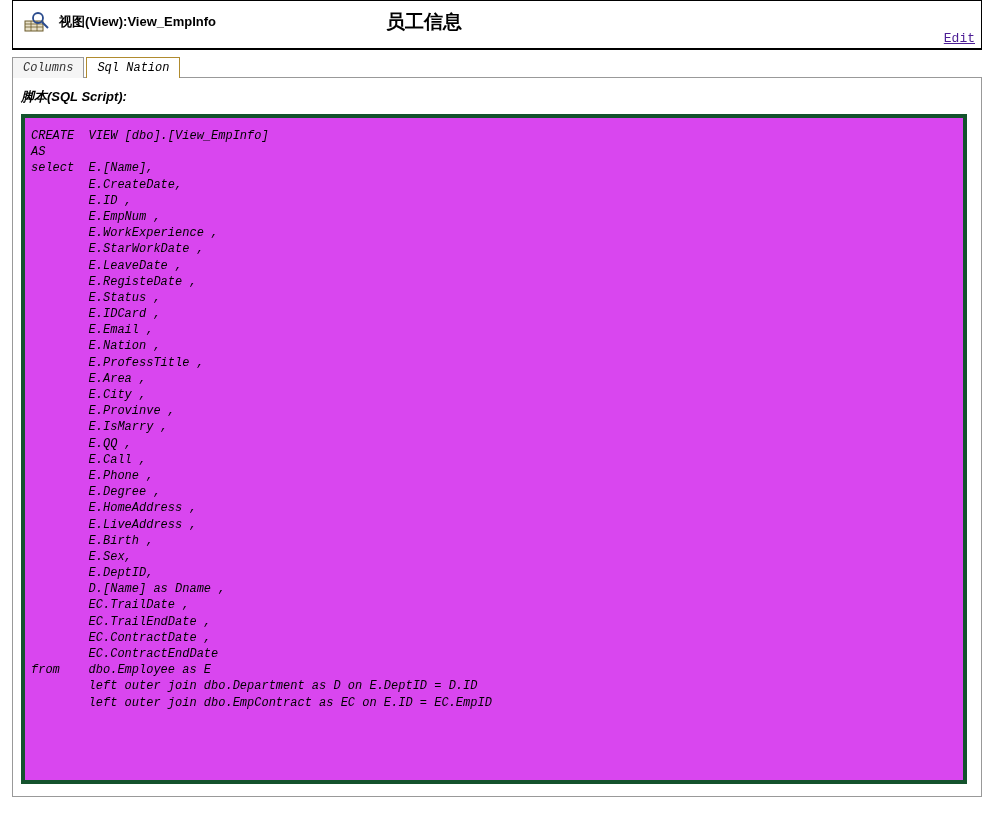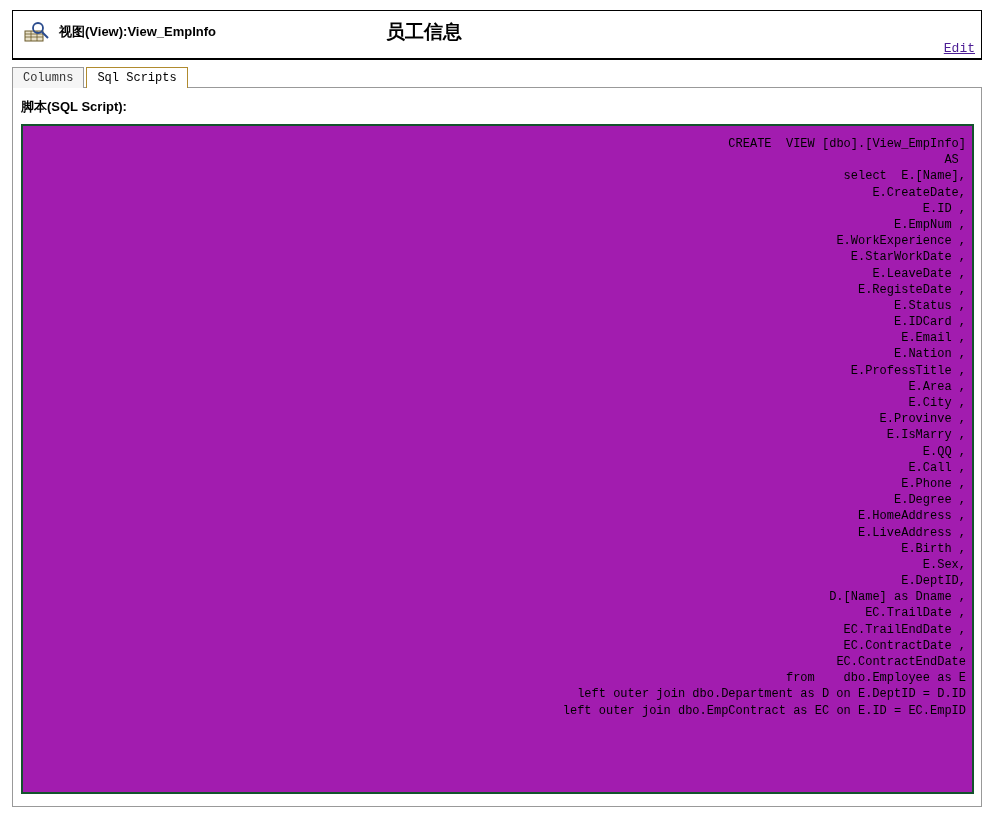--- a/index.html
+++ b/index.html
@@ -11,21 +11,21 @@
       font-family: Arial, sans-serif;
       font-size: 12px;
       background: #ffffff;
       width: 994px;
       height: 815px;
     }
     .header-panel {
       border: 1px solid #000;
       border-bottom: 2px solid #000;
       padding: 8px 10px 4px 10px;
-      margin: 10px 12px 6px 12px;
+      margin: 0 12px 6px 12px;
       position: relative;
       min-height: 50px;
     }
     .header-row {
       display: flex;
       align-items: center;
     }
     .icon-box {
       width: 28px;
       height: 24px;
@@ -50,20 +50,21 @@
       bottom: 2px;
       right: 6px;
       color: #4c1d95;
       text-decoration: underline;
       font-family: "Courier New", monospace;
       font-size: 13px;
       cursor: pointer;
     }
     .tabs-wrap {
       margin: 0 12px;
+      font-style: italic;
     }
     .tabs-row {
       display: flex;
       align-items: flex-end;
       position: relative;
       z-index: 2;
     }
     .tab {
       font-family: "Courier New", monospace;
       font-size: 12px;
@@ -79,41 +80,40 @@
     }
     .tab.active {
       background: #fff;
       border-color: #b08b2e;
       color: #000;
       z-index: 3;
     }
     .tab-content {
       border: 1px solid #999;
       background: #fff;
-      padding: 10px 7px 8px 8px;
+      padding: 10px 14px 8px 8px;
       min-height: 720px;
     }
     .script-label {
       font-weight: bold;
       font-size: 13px;
       color: #000;
       margin-bottom: 8px;
     }
     .sql-box {
-      background: #a21caf;
-      border: 2px solid #14532d;
+      background: #d946ef;
+      border: 4px solid #14532d;
       padding: 10px 6px;
       font-family: "SimSun", "Courier New", monospace;
       font-size: 12px;
       line-height: 1.35;
       white-space: pre;
       color: #000;
       min-height: 670px;
       overflow: auto;
-      text-align: right;
     }
   </style>
 </head>
 <body>
 
 <div class="header-panel">
   <div class="header-row">
     <span class="icon-box">
       <svg width="26" height="22" viewBox="0 0 26 22">
         <rect x="1" y="10" width="18" height="10" fill="#e8e0c8" stroke="#6b5a2a" stroke-width="1"></rect>
@@ -127,21 +127,21 @@
     </span>
     <span class="title-label">视图(View):View_EmpInfo</span>
     <span class="subtitle-label">员工信息</span>
   </div>
   <a class="edit-link">Edit</a>
 </div>
 
 <div class="tabs-wrap">
   <div class="tabs-row">
     <div class="tab">Columns</div>
-    <div class="tab active">Sql Scripts</div>
+    <div class="tab active">Sql Nation</div>
   </div>
   <div class="tab-content">
     <div class="script-label">脚本(SQL Script):</div>
     <div class="sql-box">CREATE  VIEW [dbo].[View_EmpInfo]
 AS 
 select  E.[Name],
         E.CreateDate,
         E.ID ,
         E.EmpNum ,
         E.WorkExperience ,

